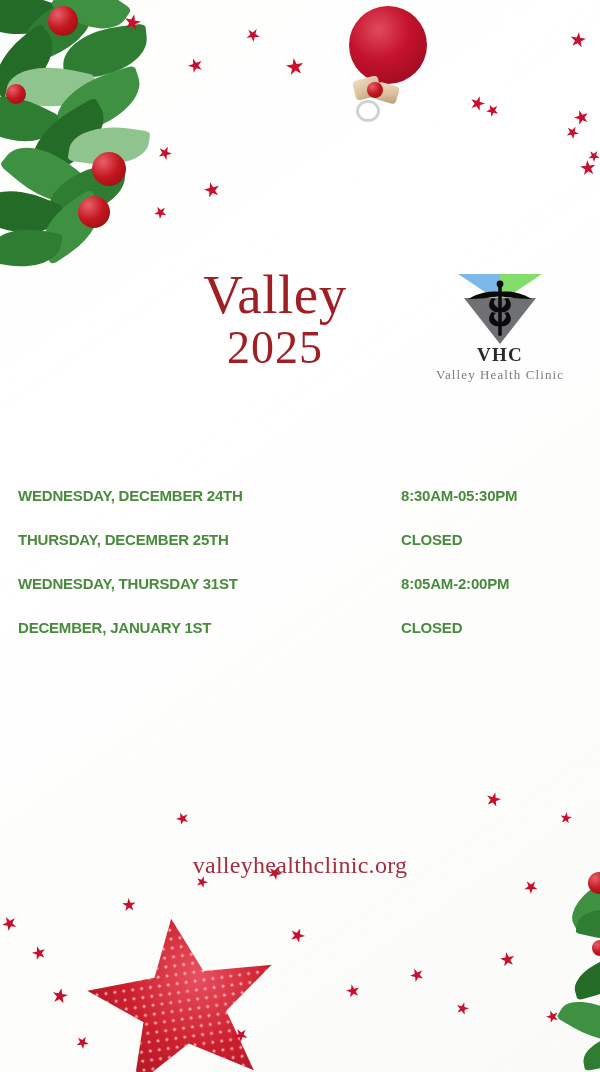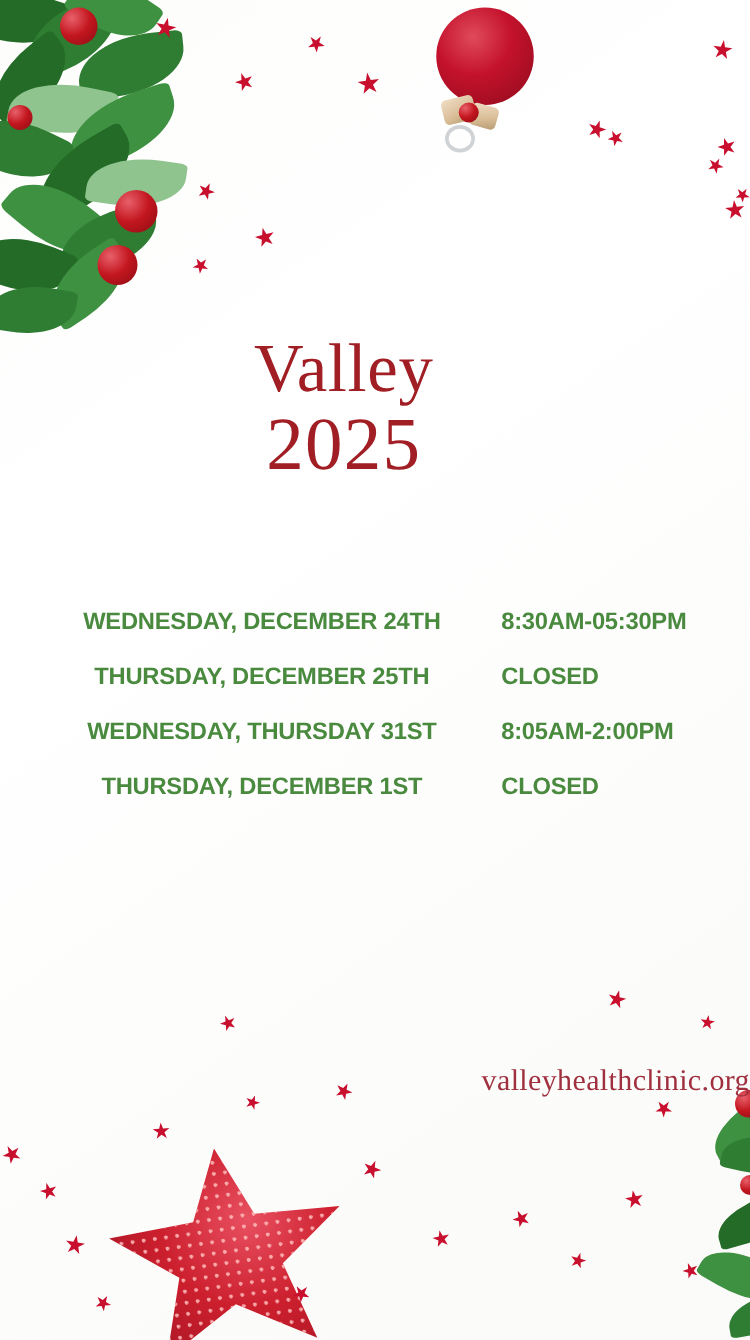--- a/index.html
+++ b/index.html
@@ -86,21 +86,21 @@
   .title-line {
     font-family: "Liberation Serif", serif;
     color: #a01e24;
     font-size: 55px;
     line-height: 0.98;
     letter-spacing: 0.5px;
   }
   .title-year {
     font-family: "Liberation Serif", serif;
     color: #a01e24;
-    font-size: 60px;
+    font-size: 46px;
     line-height: 1.12;
     letter-spacing: 1px;
   }
 
   
   .logo {
     position: absolute;
     left: 424px;
     top: 268px;
     width: 152px;
@@ -131,33 +131,32 @@
     width: 575px;
   }
   .hours-row {
     display: flex;
     align-items: baseline;
     height: 44px;
   }
   .hours-day, .hours-time {
     font-family: "Liberation Sans", sans-serif;
     font-weight: bold;
-    font-size: 19px;
+    font-size: 15px;
     color: #4a8a3f;
     letter-spacing: -0.2px;
     white-space: nowrap;
-    text-align: center;
   }
   .hours-day { width: 383px; }
 
   .website {
     position: absolute;
     left: 0; right: 0;
     top: 852px;
-    text-align: right;
+    text-align: center;
     font-family: "Liberation Serif", serif;
     font-size: 24px;
     color: #a03040;
     letter-spacing: 0.3px;
   }
 </style>
 </head>
 <body>
 
 <div id="poster">
@@ -243,35 +242,54 @@
     </div>
   </div>
 
   <div class="content">
 
     <div class="title-block">
       <div class="title-line">Valley</div>
       <div class="title-year">2025</div>
     </div>
 
+    <div class="logo">
+      <svg class="logo-mark" viewBox="0 0 100 78">
+        <polygon points="8,6 50,6 50,34" fill="#7cb9e8"></polygon>
+        <polygon points="92,6 50,6 50,34" fill="#82dd6a"></polygon>
+        <polygon points="14,30 86,30 50,76" fill="#6e7073"></polygon>
+        <g fill="#0a0a0a">
+          <rect x="48.2" y="18" width="3.6" height="50" rx="1.4"></rect>
+          <circle cx="50" cy="16" r="3.4"></circle>
+          <path d="M50 24 C36 22 26 27 18 31 C29 31 40 30 50 28 Z"></path>
+          <path d="M50 24 C64 22 74 27 82 31 C71 31 60 30 50 28 Z"></path>
+          <path d="M42 30 C38 35 38 40 43 43 C48 46 52 43 47 39 C43 36 43 33 46 31 Z"></path>
+          <path d="M58 30 C62 35 62 40 57 43 C52 46 48 43 53 39 C57 36 57 33 54 31 Z"></path>
+          <path d="M42 44 C38 49 38 54 43 57 C48 60 52 57 47 53 C43 50 43 47 46 45 Z"></path>
+          <path d="M58 44 C62 49 62 54 57 57 C52 60 48 57 53 53 C57 50 57 47 54 45 Z"></path>
+        </g>
+      </svg>
+      <div class="logo-vhc">VHC</div>
+      <div class="logo-name">Valley Health Clinic</div>
+    </div>
 
     <div class="hours">
       <div class="hours-row">
         <div class="hours-day">WEDNESDAY, DECEMBER 24TH</div>
         <div class="hours-time">8:30AM-05:30PM</div>
       </div>
       <div class="hours-row">
         <div class="hours-day">THURSDAY, DECEMBER 25TH</div>
         <div class="hours-time">CLOSED</div>
       </div>
       <div class="hours-row">
         <div class="hours-day">WEDNESDAY, THURSDAY 31ST</div>
         <div class="hours-time">8:05AM-2:00PM</div>
       </div>
       <div class="hours-row">
-        <div class="hours-day">THURSDAY, DECEMBER 1ST</div>
+        <div class="hours-day">DECEMBER, JANUARY 1ST</div>
         <div class="hours-time">CLOSED</div>
       </div>
     </div>
 
     <div class="website">valleyhealthclinic.org</div>
   </div>
 </div>
 
 </body></html>

